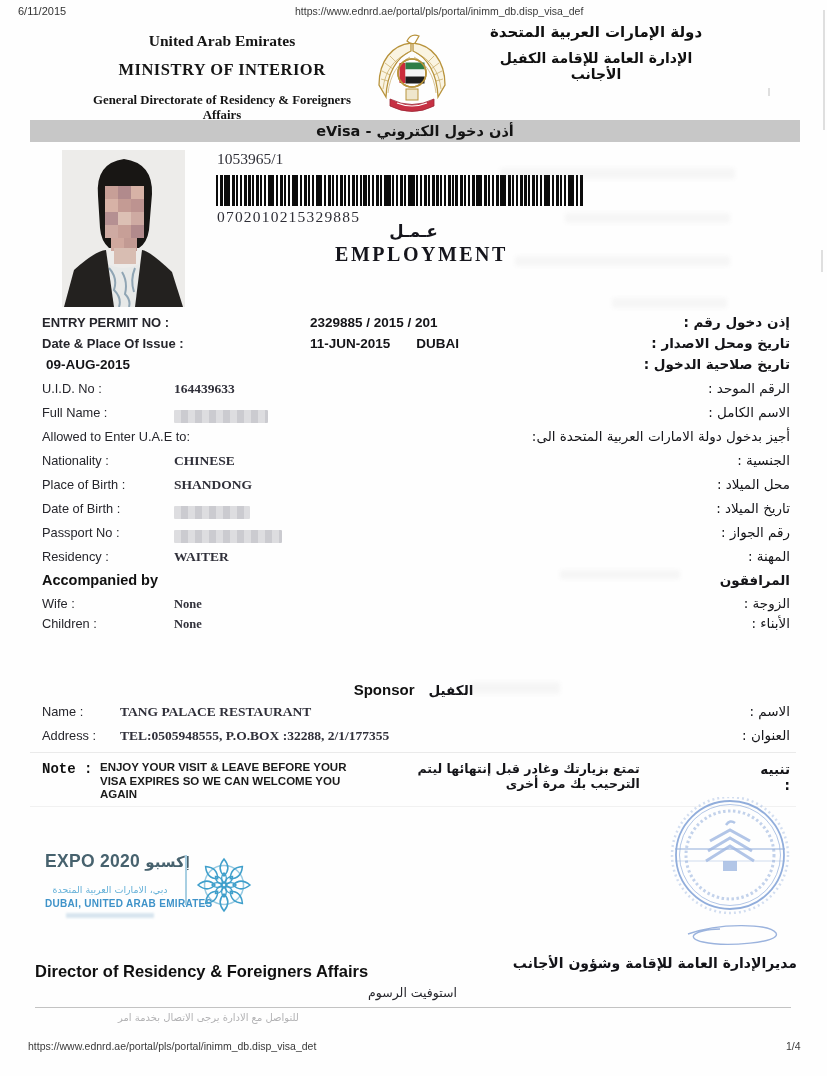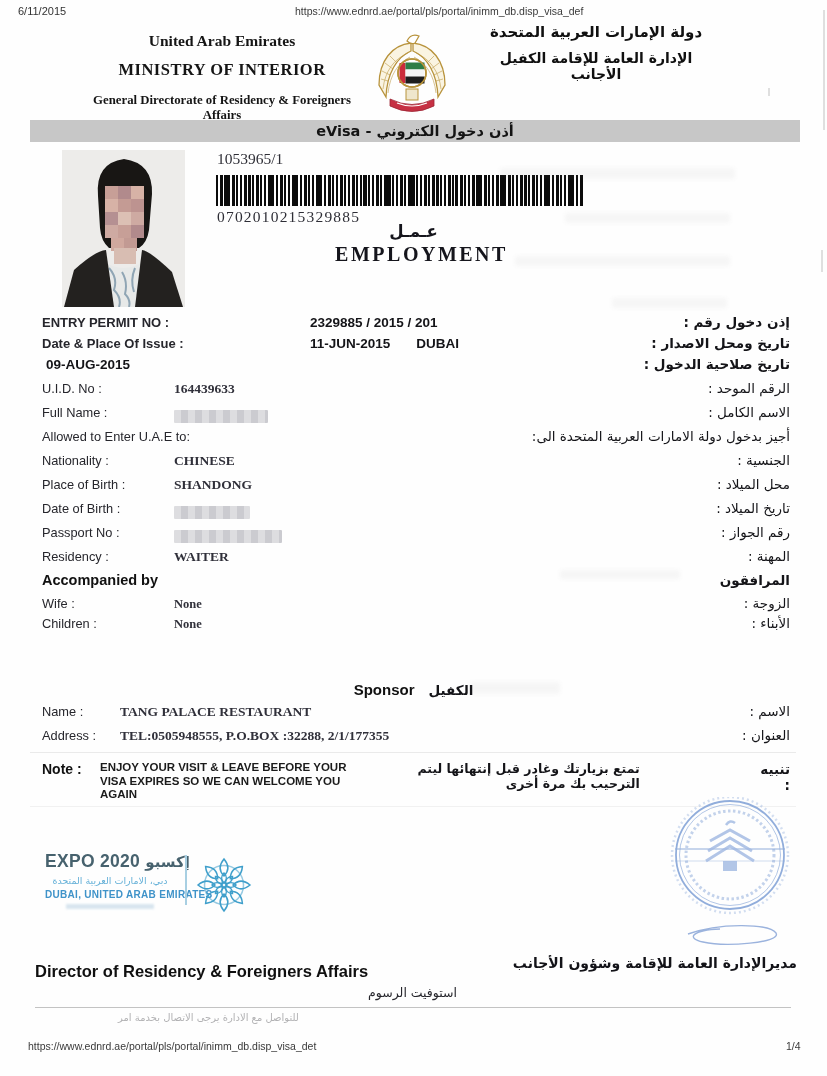--- a/index.html
+++ b/index.html
@@ -59,29 +59,29 @@
   
   .sponsor-head{left:0;top:681px;width:827px;display:flex;justify-content:center;gap:14px;align-items:baseline;}
   .sponsor-head .en{font-weight:bold;font-size:15px;color:#111;}
   .sponsor-head .arh{font-family:"DejaVu Sans",sans-serif;font-weight:bold;font-size:13.5px;direction:rtl;color:#141418;}
   .sponsor-rows{left:42px;top:703px;width:748px;}
   .sponsor-rows .lbl{flex-basis:78px;}
   
   .note-line-top{left:30px;top:752px;width:766px;height:1px;background:rgba(0,0,0,.08);}
   .note-line-bot{left:30px;top:806px;width:766px;height:1px;background:rgba(0,0,0,.05);}
   .note{left:42px;top:761px;width:748px;display:flex;align-items:flex-start;}
-  .note .nlbl{flex:0 0 58px;font-weight:bold;font-size:14px;color:#111;}
+  .note .nlbl{flex:0 0 58px;font-weight:bold;font-size:14px;color:#111;font-family:Liberation Mono, monospace;}
   .note .nen{width:352px;font-weight:bold;font-size:11.5px;line-height:13.5px;color:#1b1b1b;}
   .note .nar{margin-left:auto;font-family:"DejaVu Sans",sans-serif;font-weight:bold;font-size:12.5px;direction:rtl;color:#141418;}
   .note .narlbl{margin-left:120px;font-family:"DejaVu Sans",sans-serif;font-weight:bold;font-size:13.5px;direction:rtl;color:#141418;}
   
   .expo{left:45px;top:851px;width:130px;text-align:center;}
   .expo .t1{font-size:17.5px;font-weight:bold;color:#47626e;letter-spacing:.3px;white-space:nowrap;}
   .expo .t1 .arx{font-family:"DejaVu Sans",sans-serif;font-size:15px;}
-  .expo .t2{font-family:"DejaVu Sans",sans-serif;font-size:9.5px;color:#66b1d8;margin-top:3px;direction:rtl;}
+  .expo .t2{font-family:"DejaVu Sans",sans-serif;font-size:9.5px;color:#66b1d8;margin-top:12px;direction:rtl;}
   .expo .t3{font-size:10px;font-weight:bold;color:#3f93c9;margin-top:3px;letter-spacing:.3px;white-space:nowrap;}
   .expo .smudge{margin:4px auto 0;width:88px;height:5px;background:#cfe0ec;filter:blur(1px);opacity:.8;}
   .expo-divider{left:185px;top:855px;width:1.5px;height:50px;background:#a8cfe2;}
   .expo-flower{left:196px;top:857px;}
   
   .stamp{left:663px;top:797px;opacity:.85;}
   
   .director-ar{right:30px;top:955px;font-family:"DejaVu Sans",sans-serif;font-weight:bold;font-size:14px;direction:rtl;color:#131318;}
   .director-en{left:35px;top:962px;font-weight:bold;font-size:16.5px;color:#101010;}
   .fees-ar{left:368px;top:985px;font-family:"DejaVu Sans",sans-serif;font-size:12.5px;direction:rtl;color:#26262c;}

